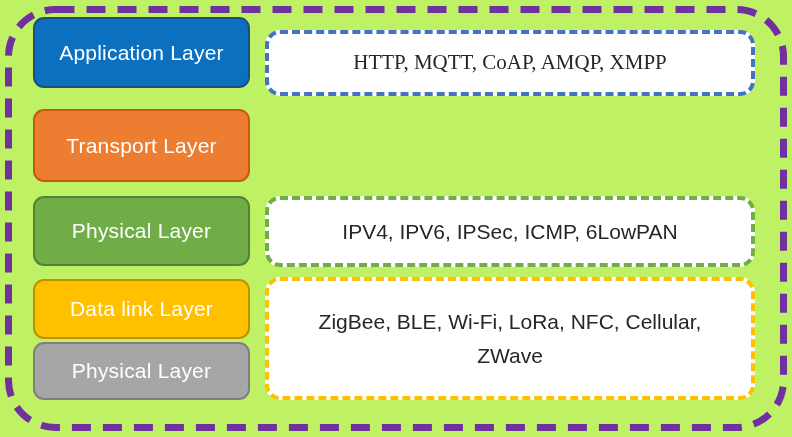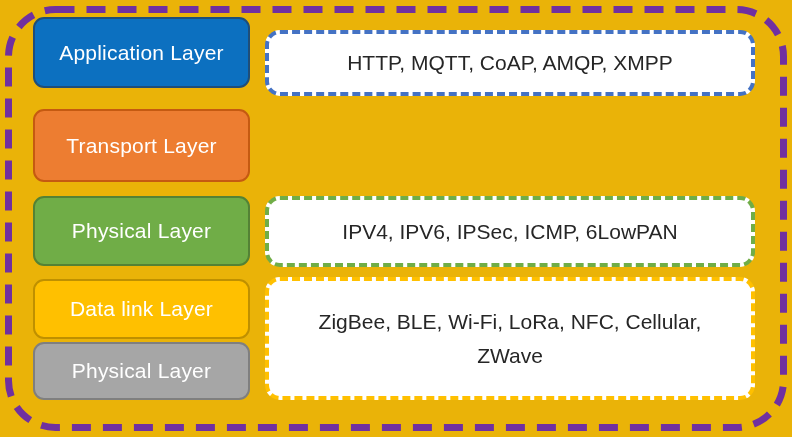--- a/index.html
+++ b/index.html
@@ -1,19 +1,19 @@
 <!DOCTYPE html>
 <html><head>
 <meta charset="utf-8">
 <style>
   html,body{margin:0;padding:0;background:#ffffff;}
   .stage{
     position:relative;
     width:792px;height:437px;
-    background:#eab308;
+    background:#bef264;
     font-family:"Liberation Sans", sans-serif;
     overflow:hidden;
   }
   .outer-border-svg{
     position:absolute;left:0;top:0;width:792px;height:437px;
     pointer-events:none;
   }
   .layer-box{
     position:absolute;left:33px;width:217px;
     box-sizing:border-box;
@@ -37,21 +37,21 @@
     background:#ffffff;
     border:4px dashed transparent;
     border-radius:15px;
     display:flex;align-items:center;justify-content:center;
     color:#262626;
     font-size:21px;
     text-align:center;
     line-height:1.6;
     padding:0 18px;
   }
-  .proto-application{top:30px;height:66px;}
+  .proto-application{top:30px;height:66px;font-family:Liberation Serif, serif;}
   .proto-transport{top:111px;height:72px;}
   .proto-network{top:196px;height:71px;}
   .proto-datalink-physical{top:277px;height:123px;}
 </style>
 </head>
 <body>
 
 <div class="stage">
 
   <svg class="outer-border-svg" viewBox="0 0 792 437" xmlns="http://www.w3.org/2000/svg">

